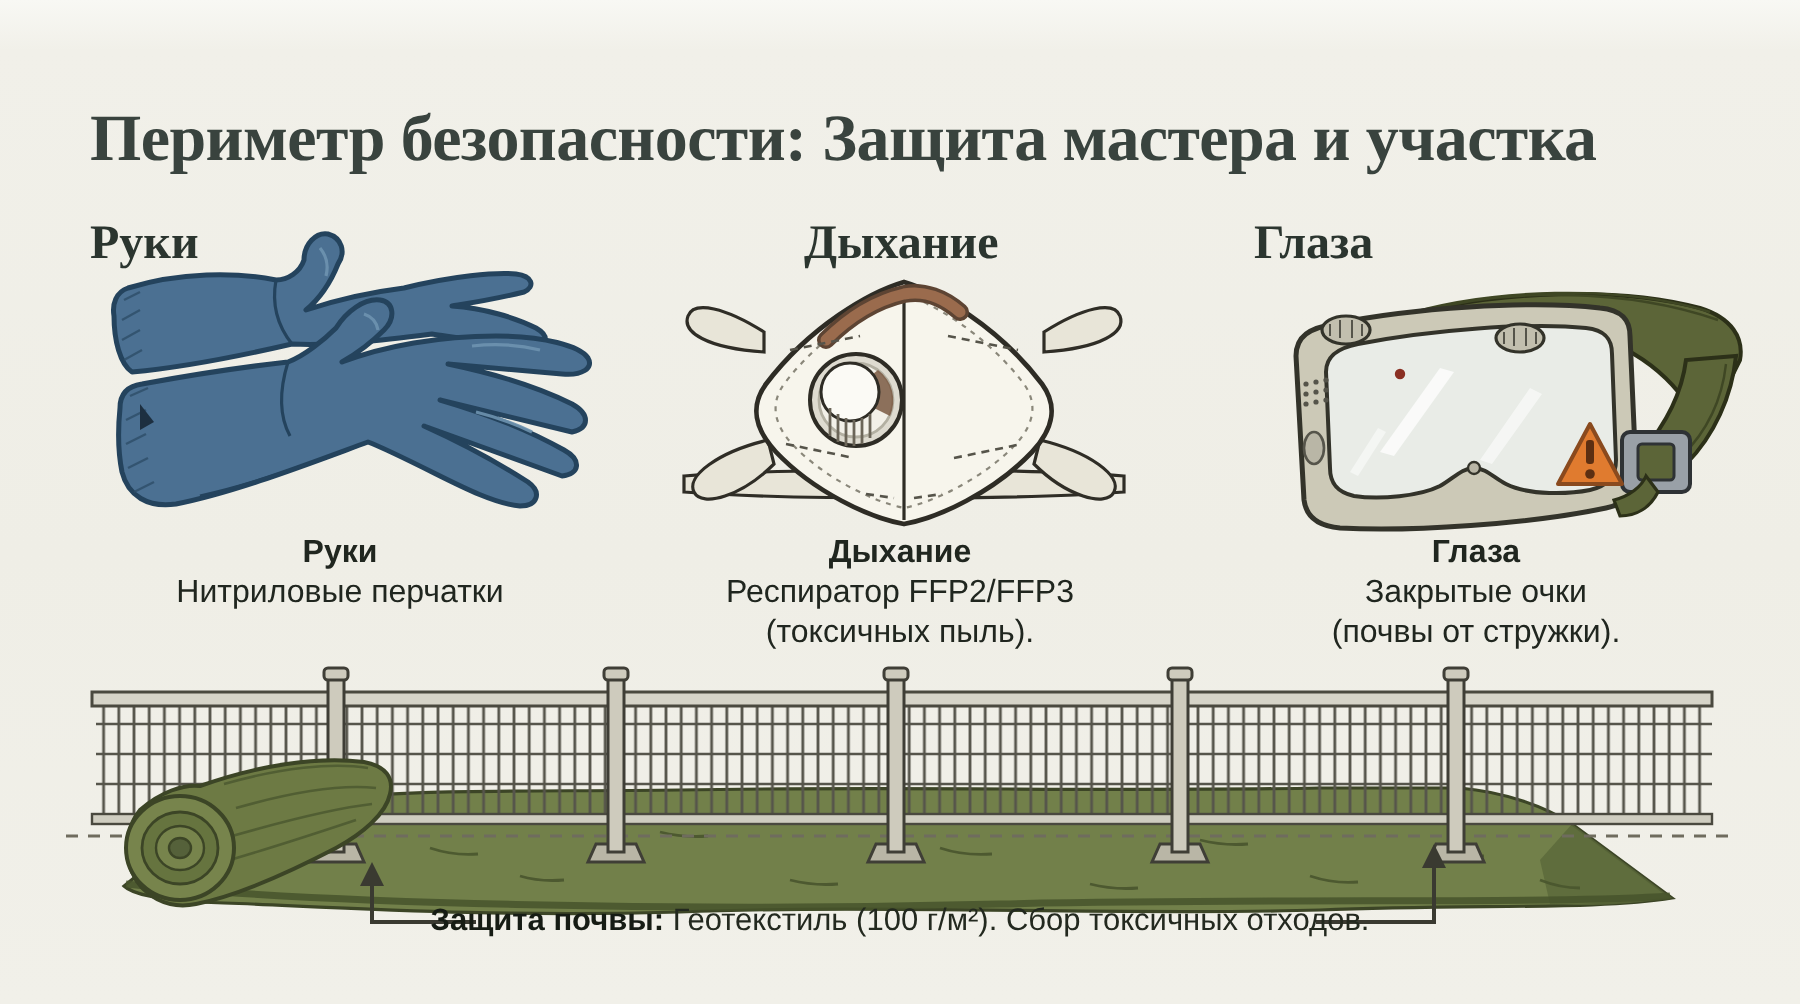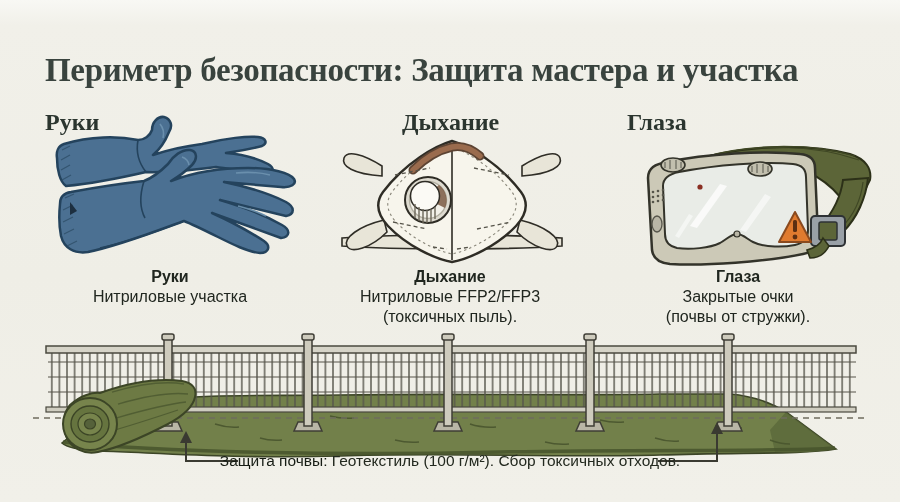--- a/index.html
+++ b/index.html
@@ -25,21 +25,21 @@
     font-size:16px;line-height:20px;color:#20261f;
   }
   .caption .cap-title{font-weight:700;}
   .caption.hands{left:50px}
   .caption.breath{left:330px}
   .caption.eyes{left:618px}
   .footer-note{
     position:absolute;left:0;top:452px;width:900px;text-align:center;
     font-size:15.5px;color:#23291f;z-index:4;
   }
-  .footer-note b{font-weight:400;color:#161c14;}
+  .footer-note b{font-weight:700;color:#161c14;}
   svg{display:block}
   .illu{position:absolute;z-index:2;}
   .fence-layer{position:absolute;left:0;top:0;z-index:1;}
   .txt{position:absolute;z-index:3;}
 </style>
 </head>
 <body>
 
 <div class="stage">
 
@@ -294,26 +294,26 @@
   </svg>
 
   <h1 class="page-title txt">Периметр безопасности: Защита мастера и участка</h1>
 
   <h2 class="sec-header hands txt">Руки</h2>
   <h2 class="sec-header breath txt">Дыхание</h2>
   <h2 class="sec-header eyes txt">Глаза</h2>
 
   <div class="caption hands txt">
     <div class="cap-title">Руки</div>
-    <div>Нитриловые участка</div>
+    <div>Нитриловые перчатки</div>
   </div>
 
   <div class="caption breath txt">
     <div class="cap-title">Дыхание</div>
-    <div>Нитриловые FFP2/FFP3</div>
+    <div>Респиратор FFP2/FFP3</div>
     <div>(токсичных пыль).</div>
   </div>
 
   <div class="caption eyes txt">
     <div class="cap-title">Глаза</div>
     <div>Закрытые очки</div>
     <div>(почвы от стружки).</div>
   </div>
 
   <div class="footer-note">

